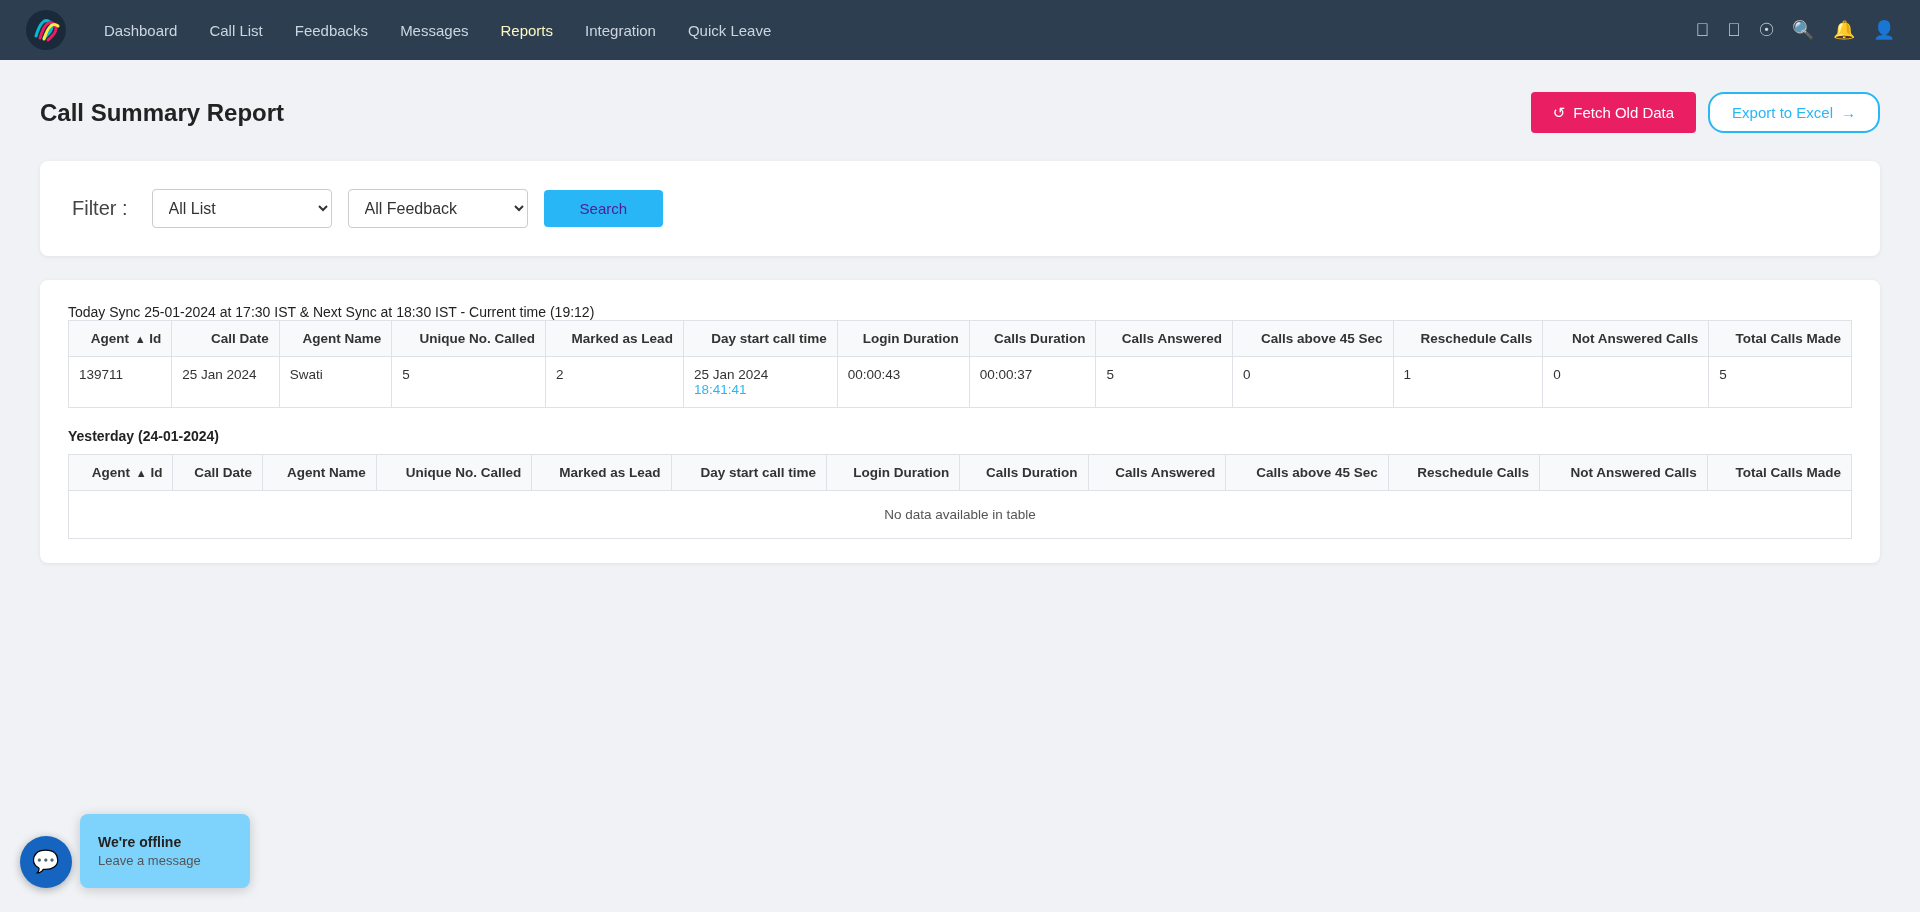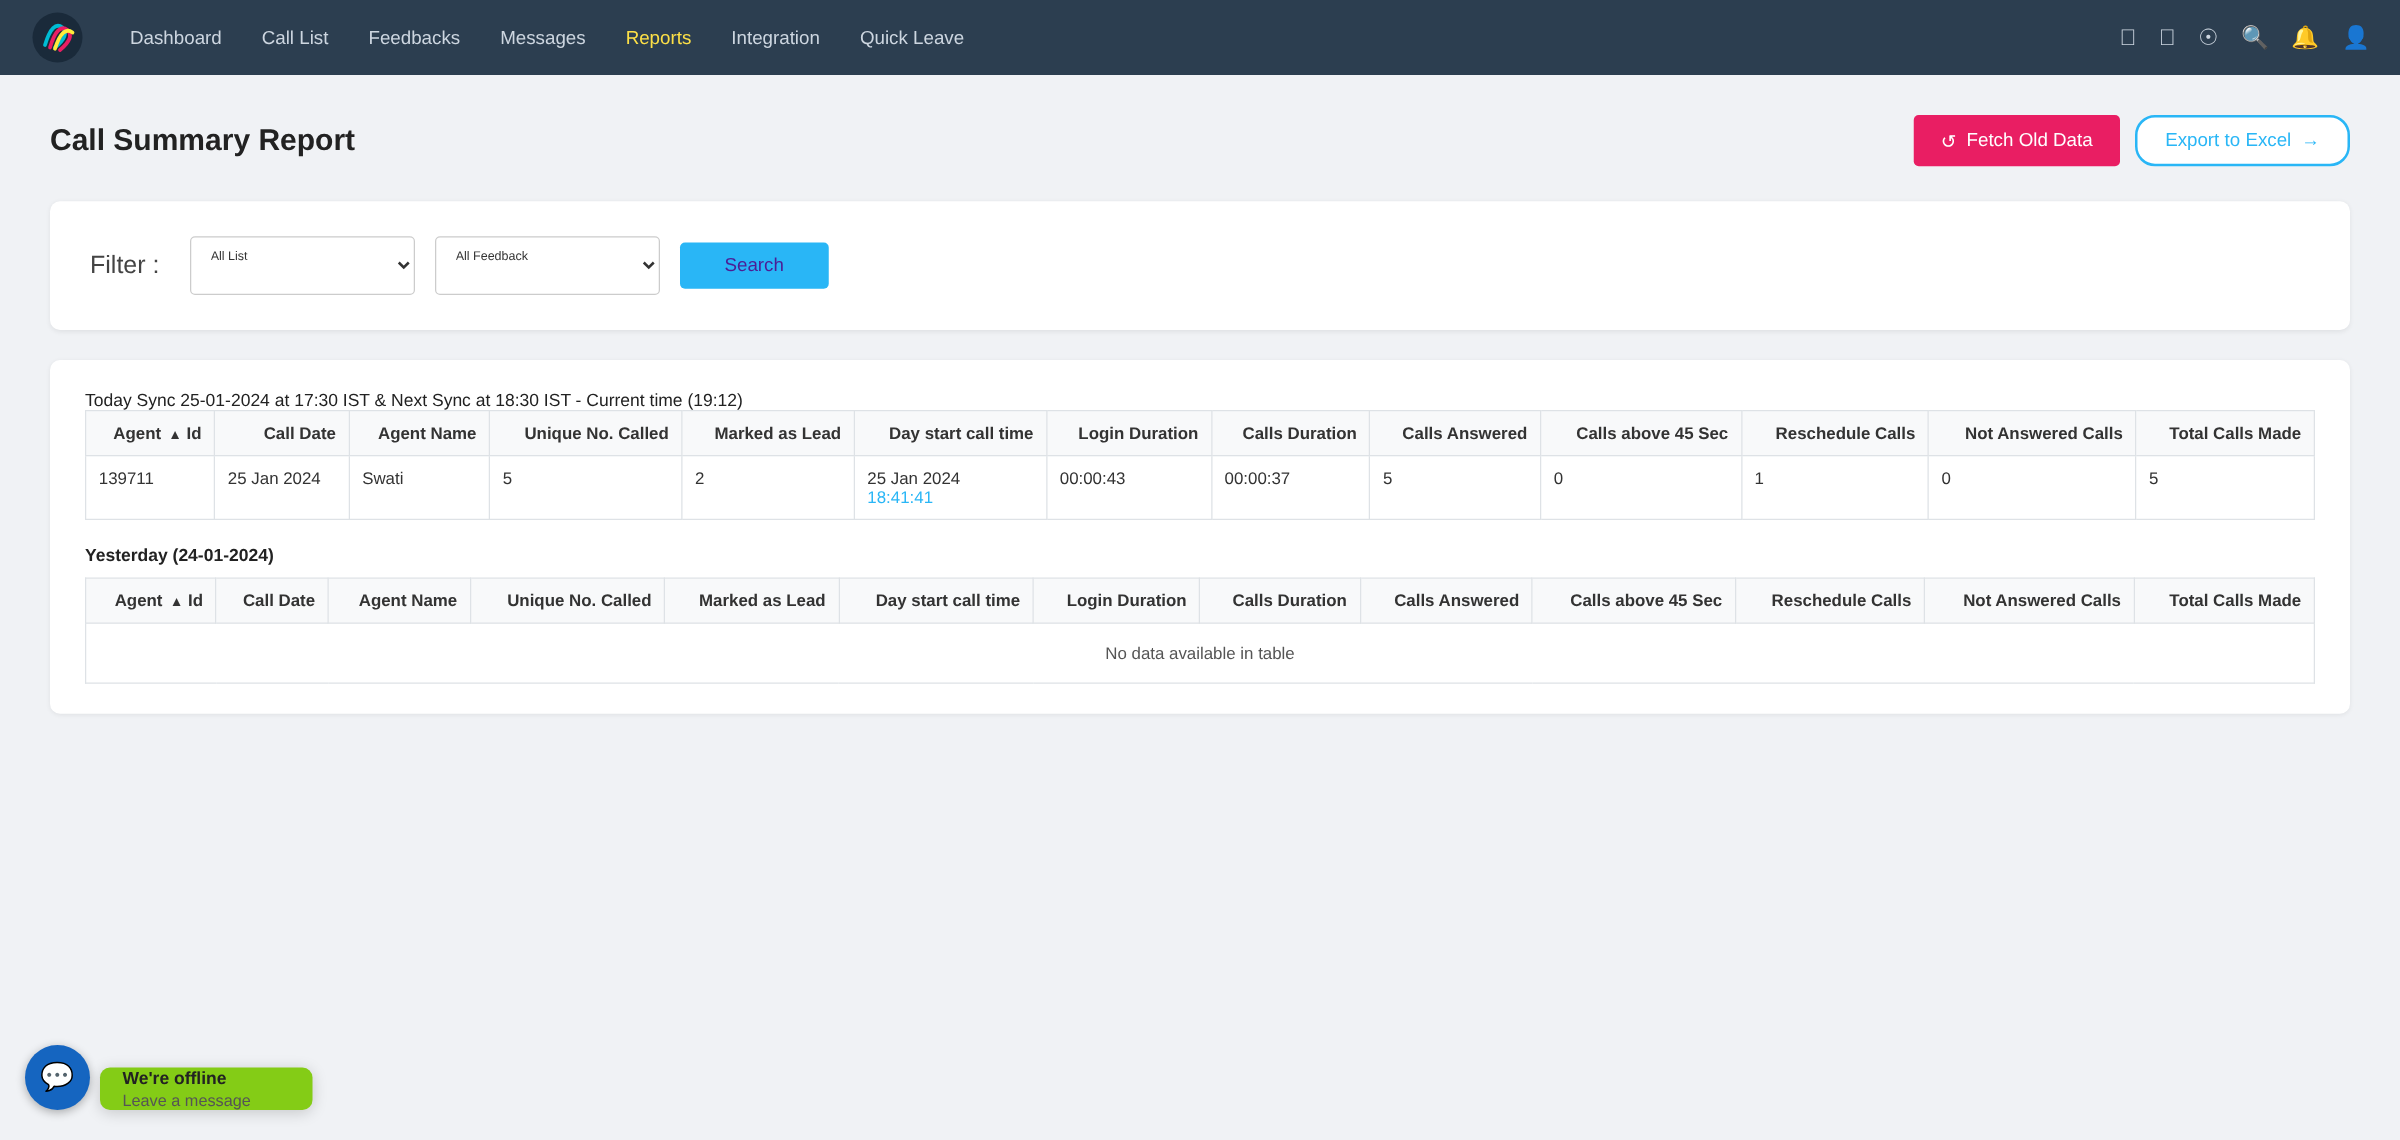--- a/index.html
+++ b/index.html
@@ -27,21 +27,21 @@
       flex: 1;
     }
     .nav-link {
       color: #cdd6e0;
       text-decoration: none;
       padding: 8px 16px;
       font-size: 15px;
       border-radius: 4px;
       cursor: pointer;
     }
-    .nav-link.active { color: #fde047; }
+    .nav-link.active { color: #fef9c3; }
     .nav-icons {
       display: flex;
       align-items: center;
       gap: 18px;
     }
     .nav-icon {
       color: #cdd6e0;
       font-size: 18px;
       cursor: pointer;
     }
@@ -105,22 +105,22 @@
       gap: 16px;
     }
     .filter-label {
       font-size: 20px;
       color: #444;
       margin-right: 8px;
     }
     .filter-select {
       border: 1px solid #ccc;
       border-radius: 4px;
-      padding: 9px 32px 23px 12px;
-      font-size: 10px;
+      padding: 9px 32px 9px 12px;
+      font-size: 16px;
       color: #333;
       background: #fff;
       appearance: auto;
       min-width: 180px;
       cursor: pointer;
     }
     .btn-search {
       background: #29b6f6;
       color: #4c1d95;
       border: none;
@@ -194,23 +194,23 @@
       border-radius: 50%;
       display: flex;
       align-items: center;
       justify-content: center;
       font-size: 22px;
       cursor: pointer;
       box-shadow: 0 2px 8px rgba(0,0,0,0.3);
       flex-shrink: 0;
     }
     .chat-popup {
-      background: #84cc16;
+      background: #7dd3fc;
       border-radius: 8px;
-      padding: 0 18px;
+      padding: 20px 18px;
       margin-left: 8px;
       box-shadow: 0 2px 12px rgba(0,0,0,0.18);
       min-width: 170px;
     }
     .chat-offline {
       font-size: 14px;
       font-weight: 700;
       color: #222;
     }
     .chat-leave {

